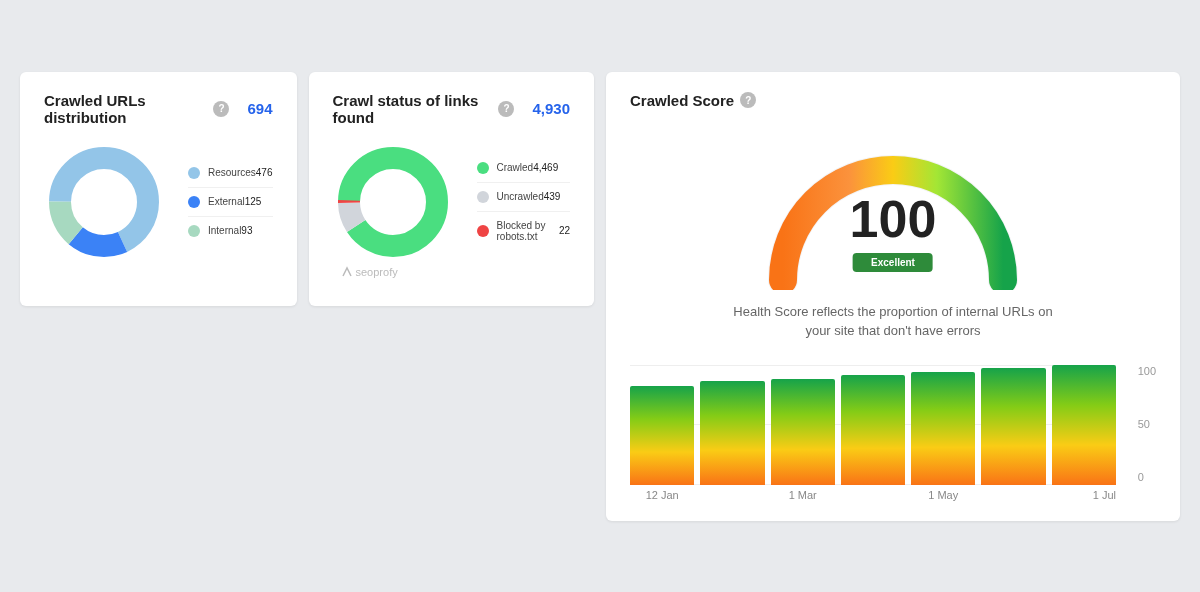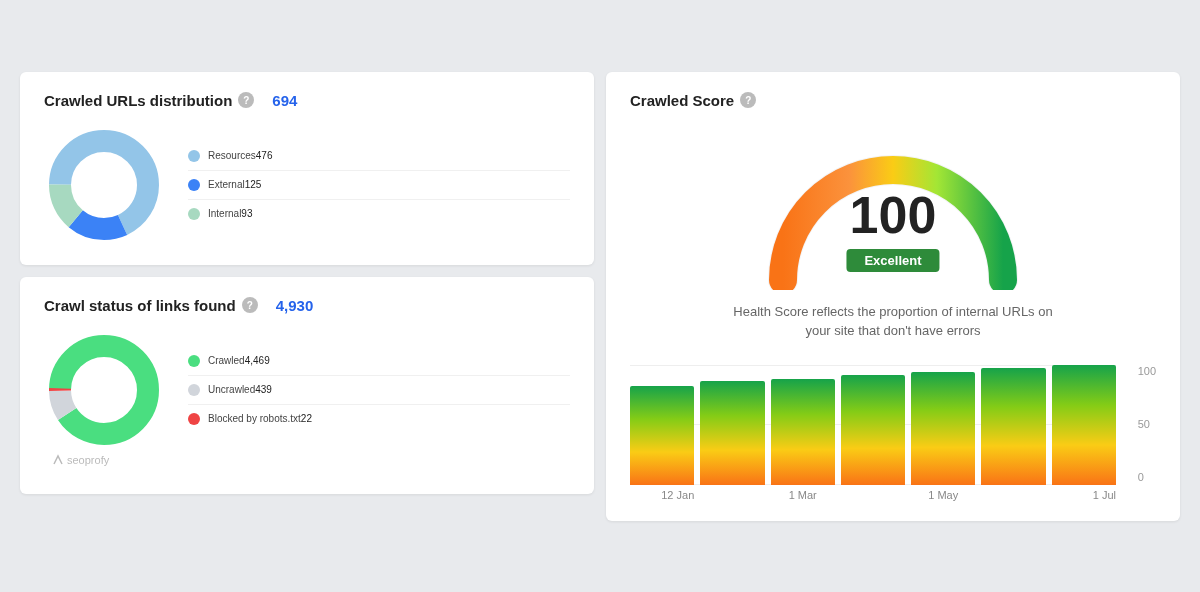--- a/index.html
+++ b/index.html
@@ -128,21 +128,21 @@
     }
     .gauge-number {
       font-size: 52px;
       font-weight: 700;
       color: #222;
       line-height: 1;
     }
     .gauge-badge {
       background: #2e8b3a;
       color: #fff;
-      font-size: 13px;
+      font-size: 10px;
       font-weight: 600;
       padding: 4px 18px;
       border-radius: 4px;
       margin-top: 8px;
       display: inline-block;
     }
     .health-description {
       font-size: 13px;
       color: #666;
       text-align: center;
@@ -227,21 +227,21 @@
       left: 8px;
       font-size: 11px;
       color: #bbb;
       display: flex;
       align-items: center;
       gap: 3px;
     }
 
     .left-col {
       display: flex;
-      flex-direction: column;
+      flex-direction: row;
       gap: 12px;
     }
   </style>
 </head>
 <body>
 
 <div class="dashboard">
 
   <div class="left-col">
 
@@ -424,21 +424,21 @@
         </div>
 
         <div class="chart-y-labels">
           <span>100</span>
           <span>50</span>
           <span>0</span>
         </div>
       </div>
 
       <div class="chart-x-labels">
-        <div class="chart-x-label" style="text-align:right;">12 Jan</div>
+        <div class="chart-x-label" style="text-align:center;">12 Jan</div>
         <div class="chart-x-label"></div>
         <div class="chart-x-label">1 Mar</div>
         <div class="chart-x-label"></div>
         <div class="chart-x-label">1 May</div>
         <div class="chart-x-label"></div>
         <div class="chart-x-label" style="text-align:right;">1 Jul</div>
       </div>
     </div>
   </div>
 

